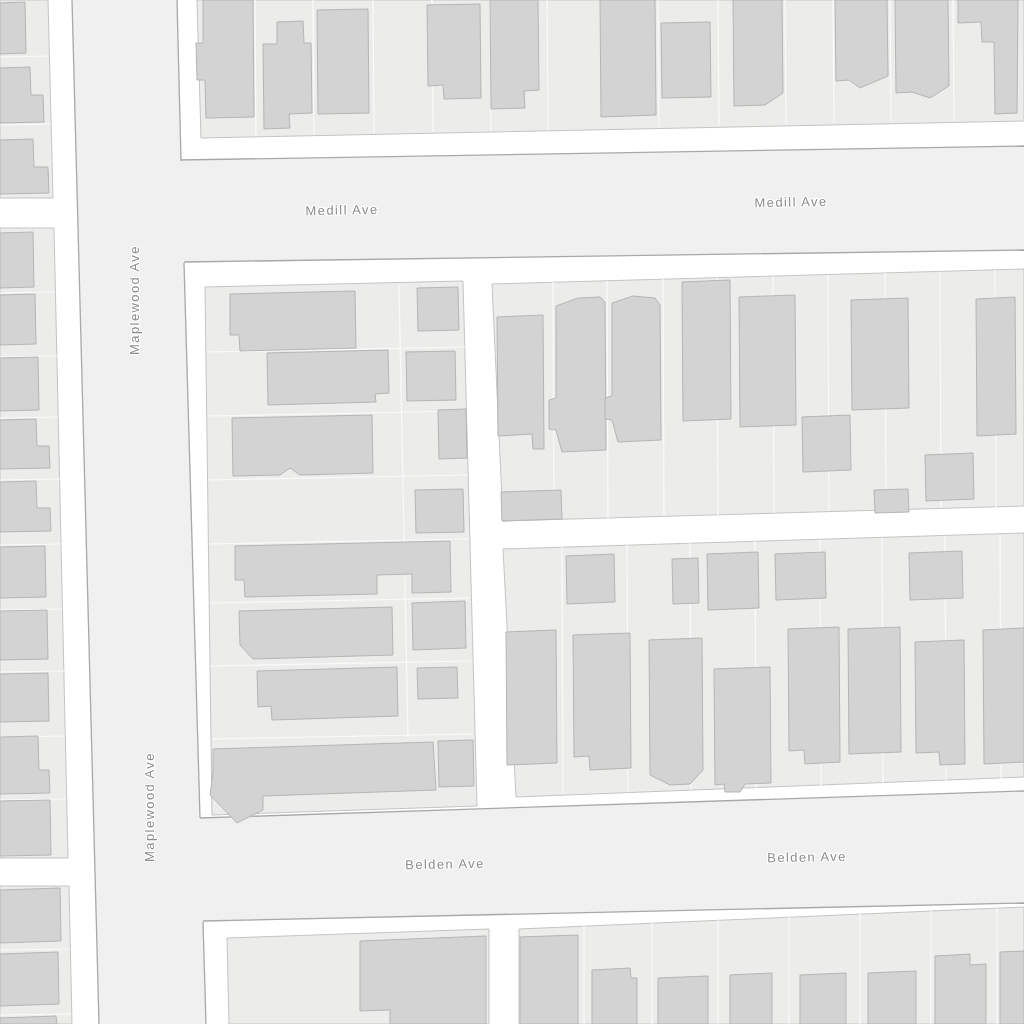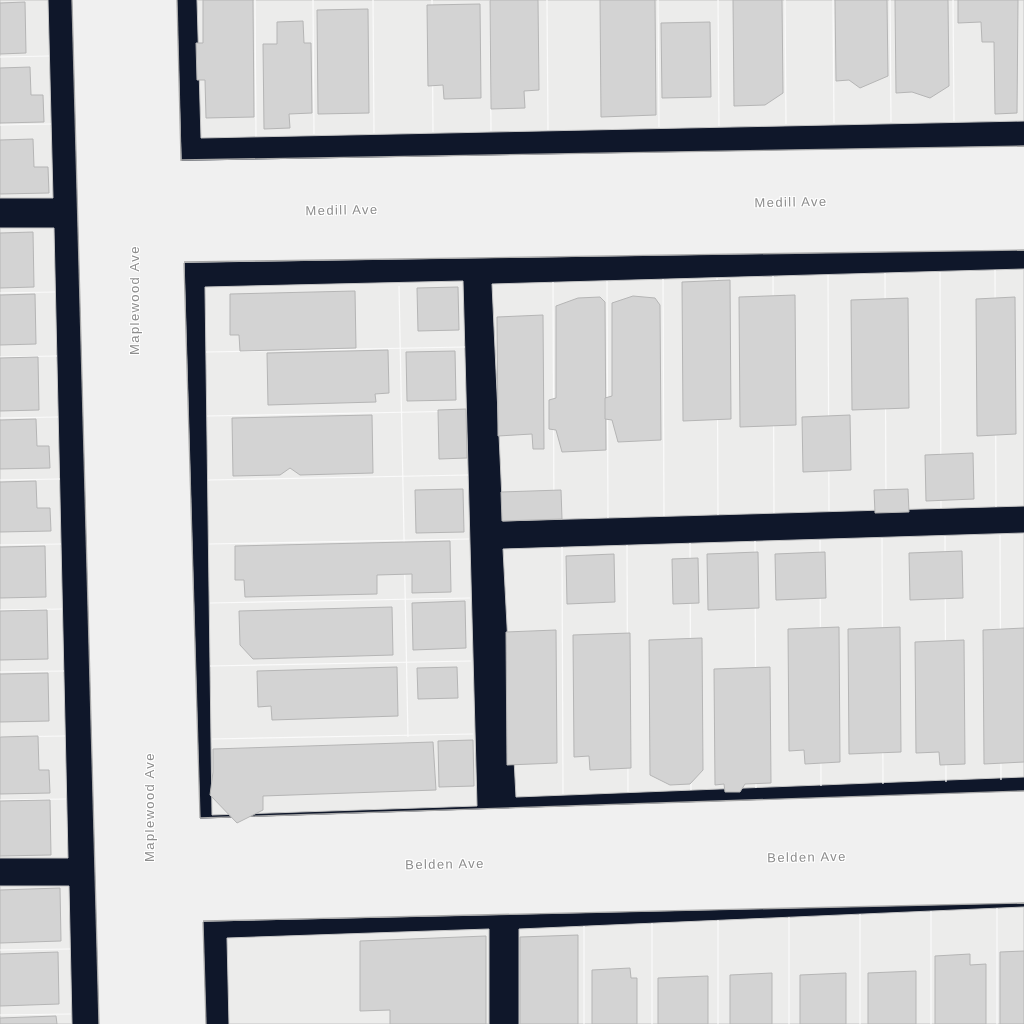--- a/index.html
+++ b/index.html
@@ -1,18 +1,18 @@
 <!DOCTYPE html>
 <html><head>
 <meta charset="utf-8">
 <style>
   html,body{margin:0;padding:0;background:#000;}
   #map{
     position:relative;width:1024px;height:1024px;overflow:hidden;
-    background:#0f172a;font-family:"Liberation Sans",sans-serif;
+    background:#ffffff;font-family:"Liberation Sans",sans-serif;
   }
   #map-svg{position:absolute;left:0;top:0;display:block;}
   .street-label{
     position:absolute;
     font-size:13px;font-weight:400;color:#8d8d8d;letter-spacing:1.4px;
     white-space:nowrap;user-select:none;transform-origin:center center;
     text-shadow:-1px -1px 0 #fff,1px -1px 0 #fff,-1px 1px 0 #fff,1px 1px 0 #fff,
                  0 -1px 0 #fff,0 1px 0 #fff,-1px 0 0 #fff,1px 0 0 #fff;
   }
 </style>

